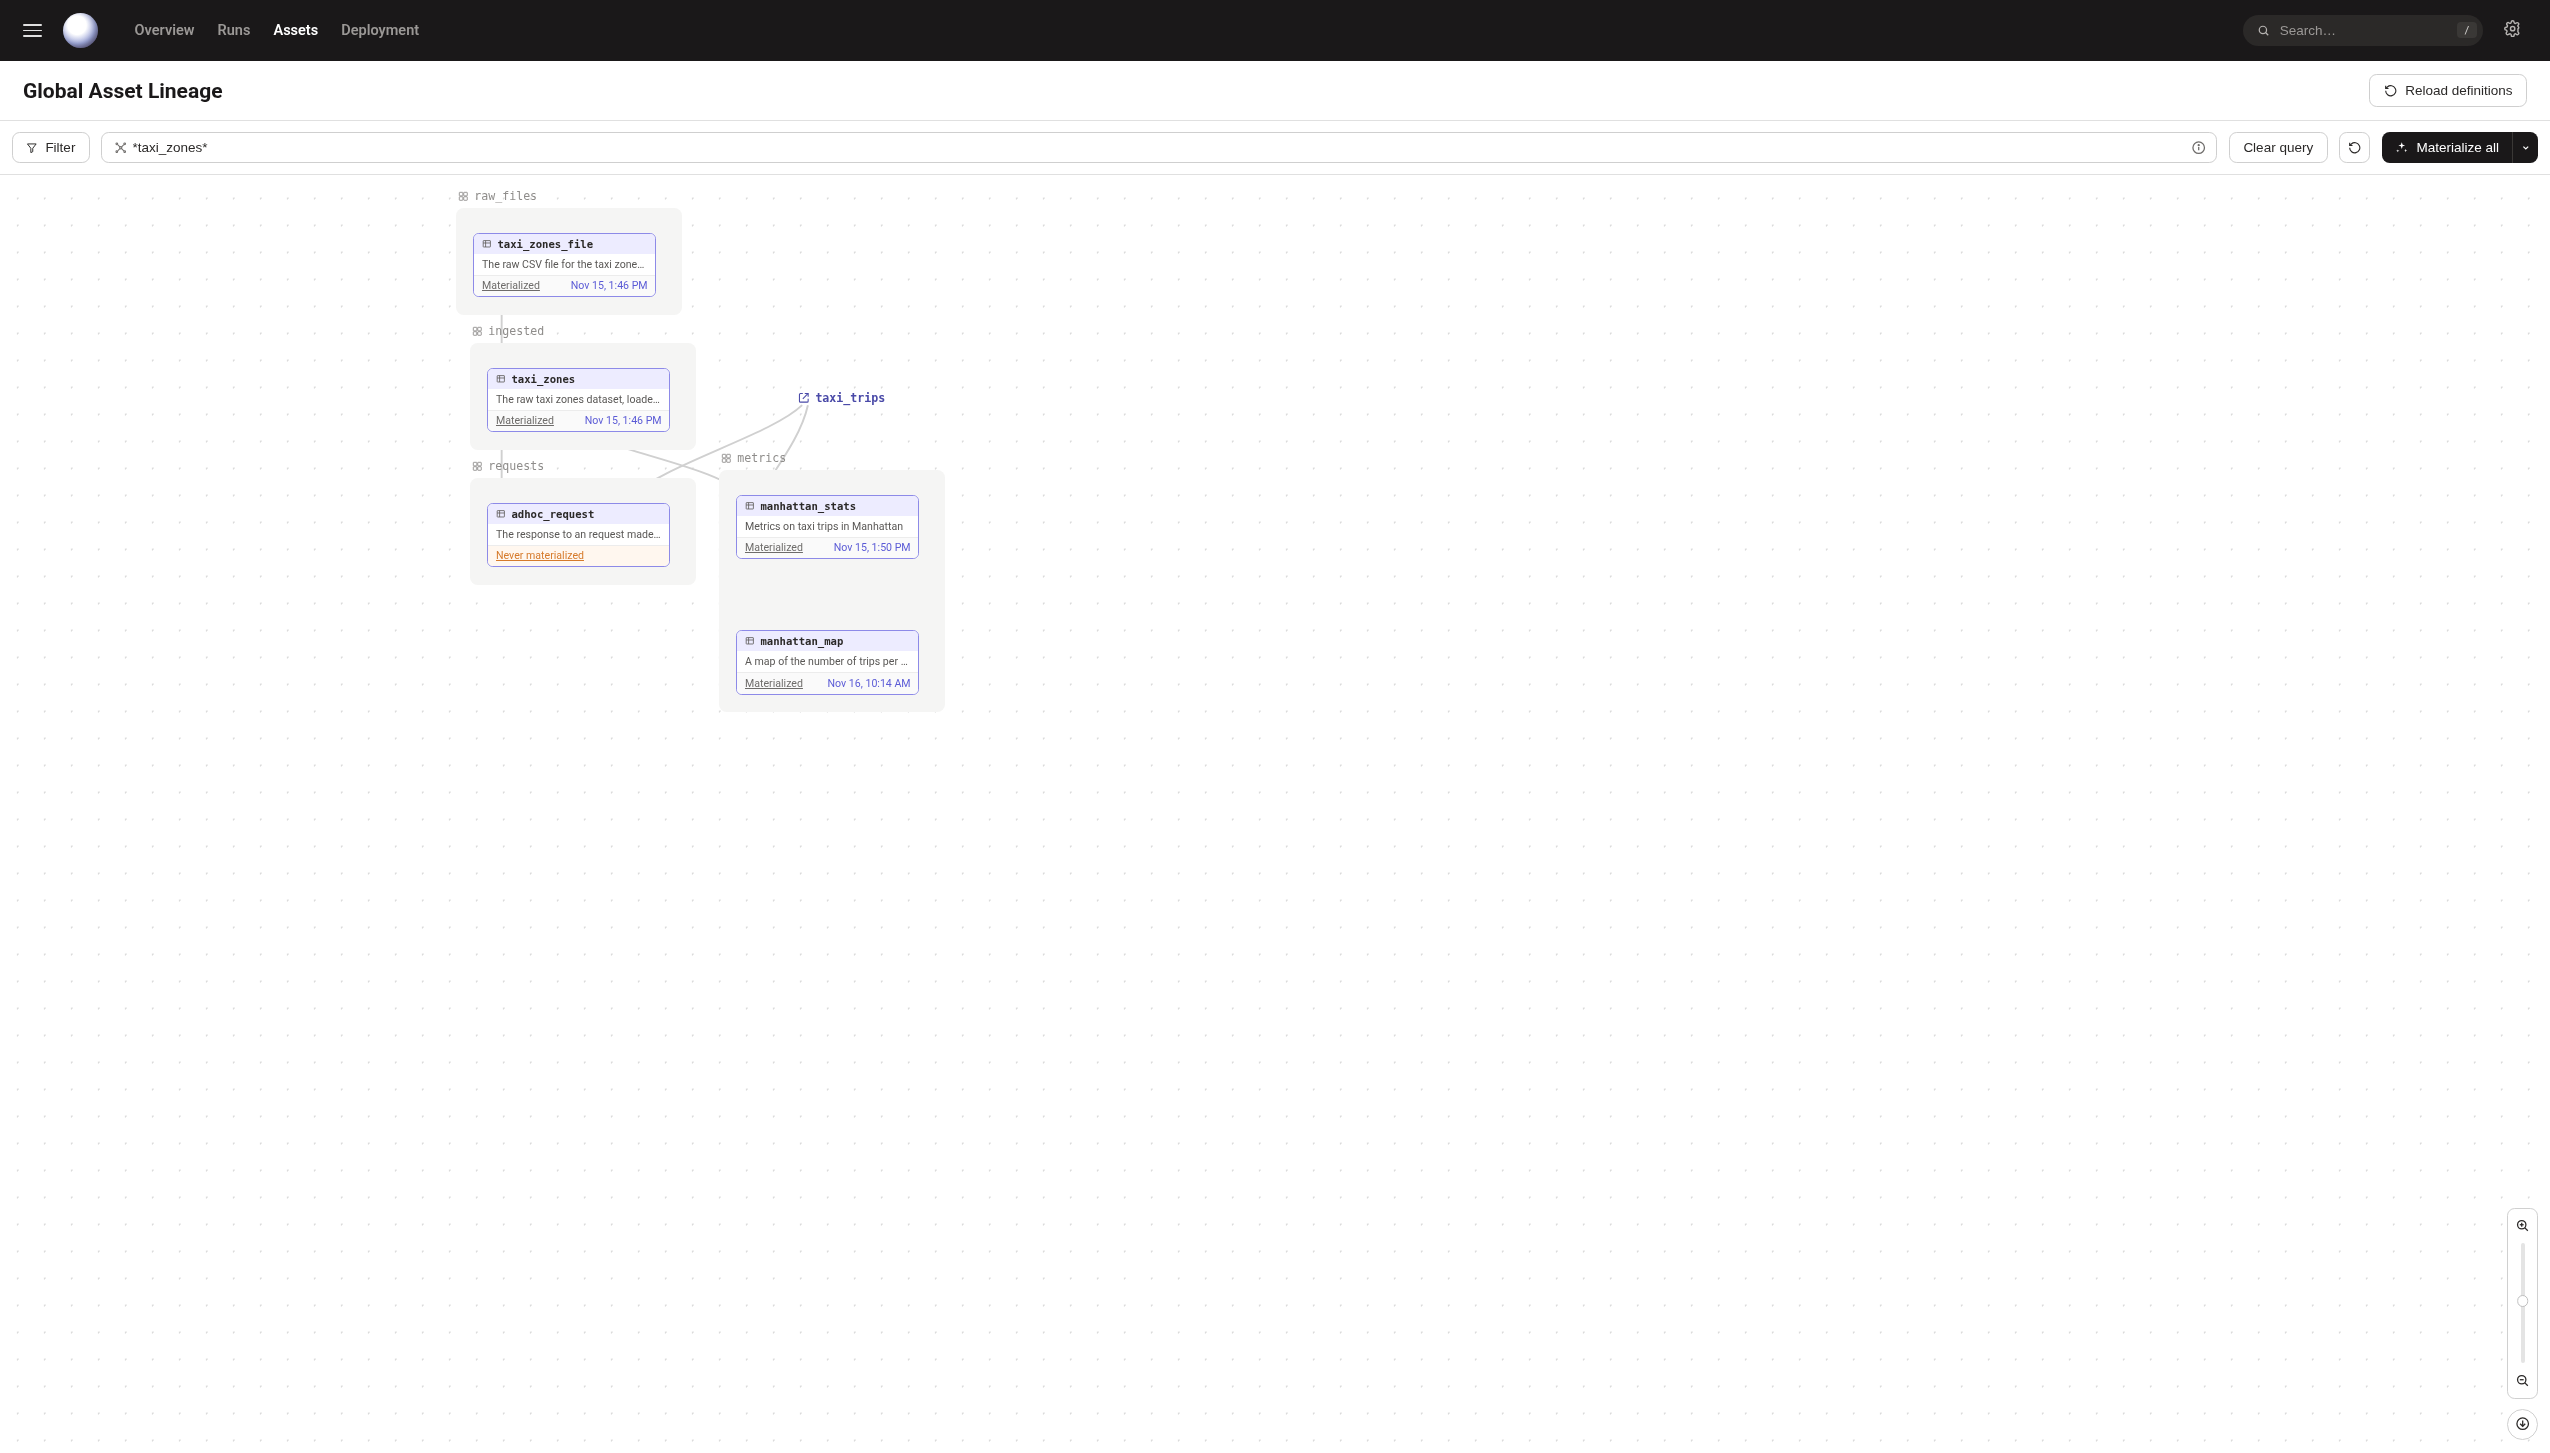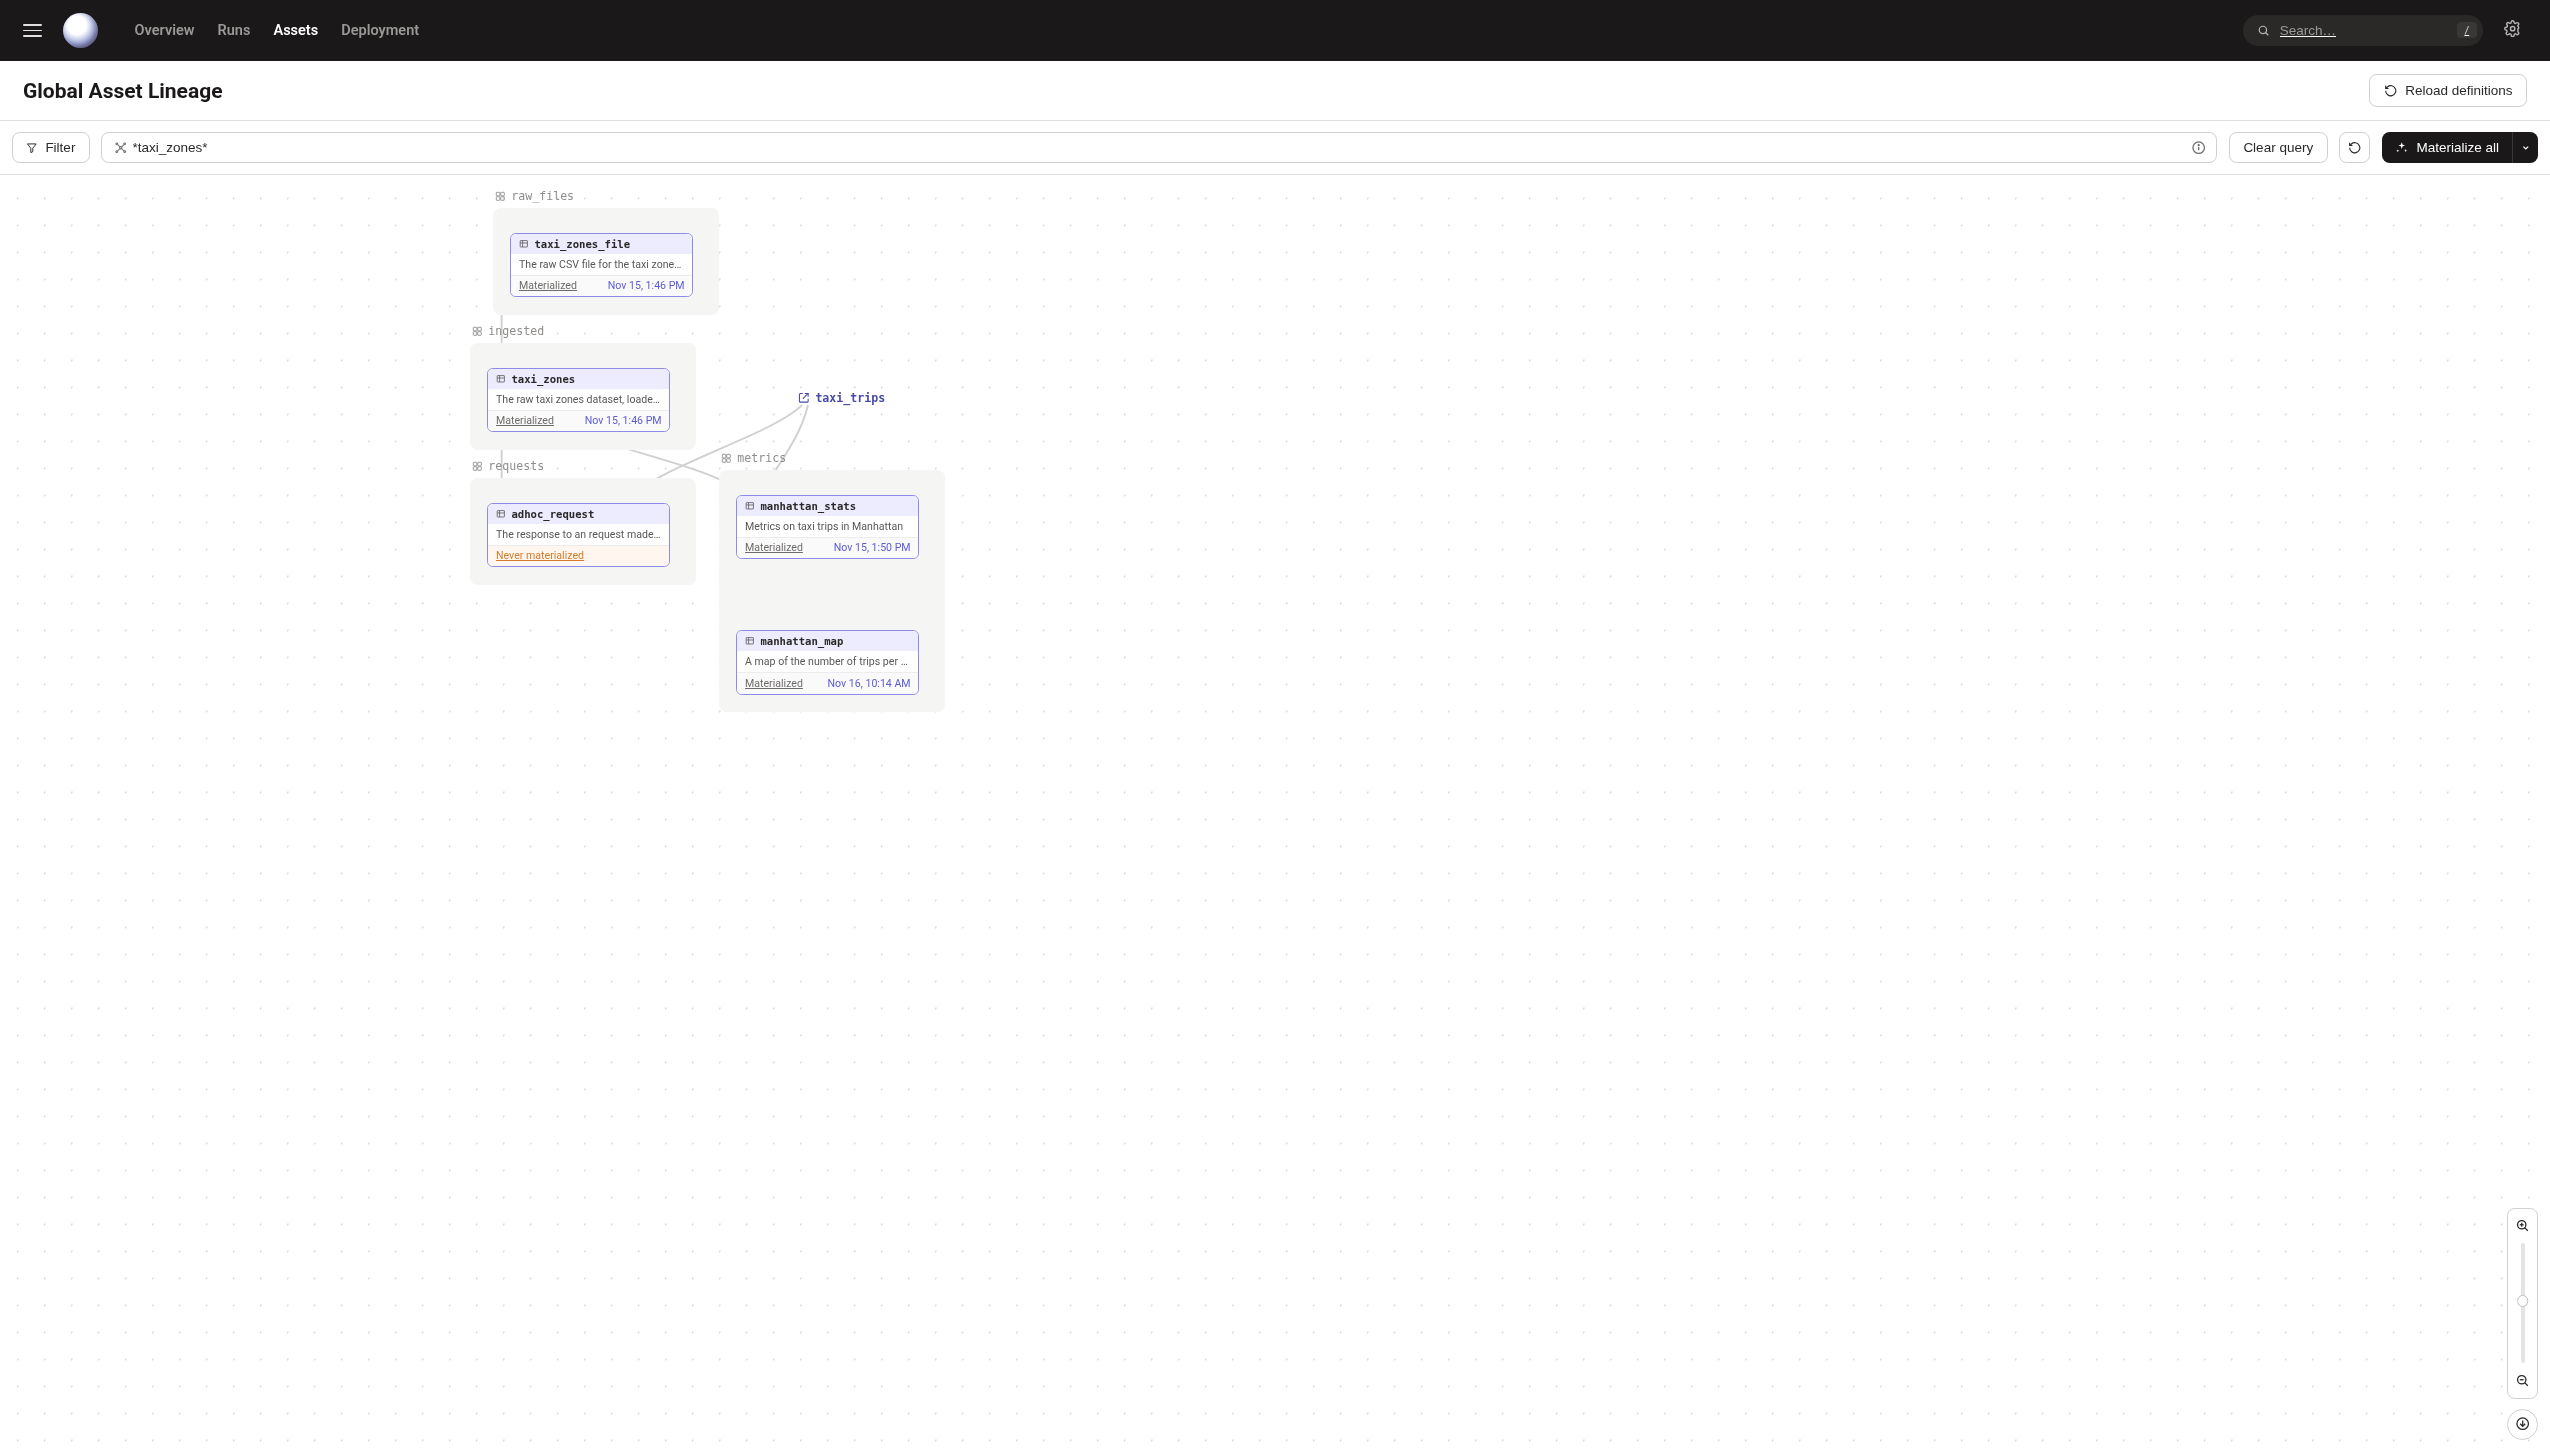--- a/index.html
+++ b/index.html
@@ -32,21 +32,21 @@
   .nav-links { display:flex; gap: 3.9px; }
   .nav-link {
     padding: 5.8px 9.6px;
     font-size: 14.5px;
     font-weight: 600;
     color: #9b9896;
     border-radius: 3.9px;
     cursor: pointer;
   }
   .nav-link.active { color:#fff; }
-  .topbar-right { margin-left:auto; display:flex; align-items:center; gap:15.4px;text-decoration:underline; }
+  .topbar-right { margin-left:auto; display:flex; align-items:center; gap:15.4px; }
   .search-box {
     display:flex; align-items:center;
     background:#2b2928;
     border-radius: 17.3px;
     padding: 3.9px 5.8px 3.9px 13.5px;
     min-width: 179px;
     height: 31px;
   }
   .search-box svg { flex:none; }
   .search-input {
@@ -380,21 +380,21 @@
       <svg width="11.6" height="11.6" viewBox="0 0 24 24" fill="none" stroke="#4a4aa8" stroke-width="2.2">
           <path d="M14 3h7v7"></path>
           <path d="M10 14 L21 3"></path>
           <path d="M21 14v5a2 2 0 0 1-2 2H5a2 2 0 0 1-2-2V5a2 2 0 0 1 2-2h5"></path>
         </svg>
     </span>
     <span>taxi_trips</span>
   </div>
 
   <div id="groups-root">
-      <div class="group" style="left: 493px; top: 33px; width: 226px;">
+      <div class="group" style="left: 456px; top: 33px; width: 226px;">
         <div class="group-label">
           <span class="ico">
             <svg width="10.6" height="10.6" viewBox="0 0 24 24" fill="none" stroke="#8f8d8b" stroke-width="2">
               <rect x="3" y="3" width="8" height="8" rx="1"></rect>
               <rect x="13" y="3" width="8" height="8" rx="1"></rect>
               <rect x="3" y="13" width="8" height="8" rx="1"></rect>
               <rect x="13" y="13" width="8" height="8" rx="1"></rect>
             </svg>
           </span>
           <span>raw_files</span>

